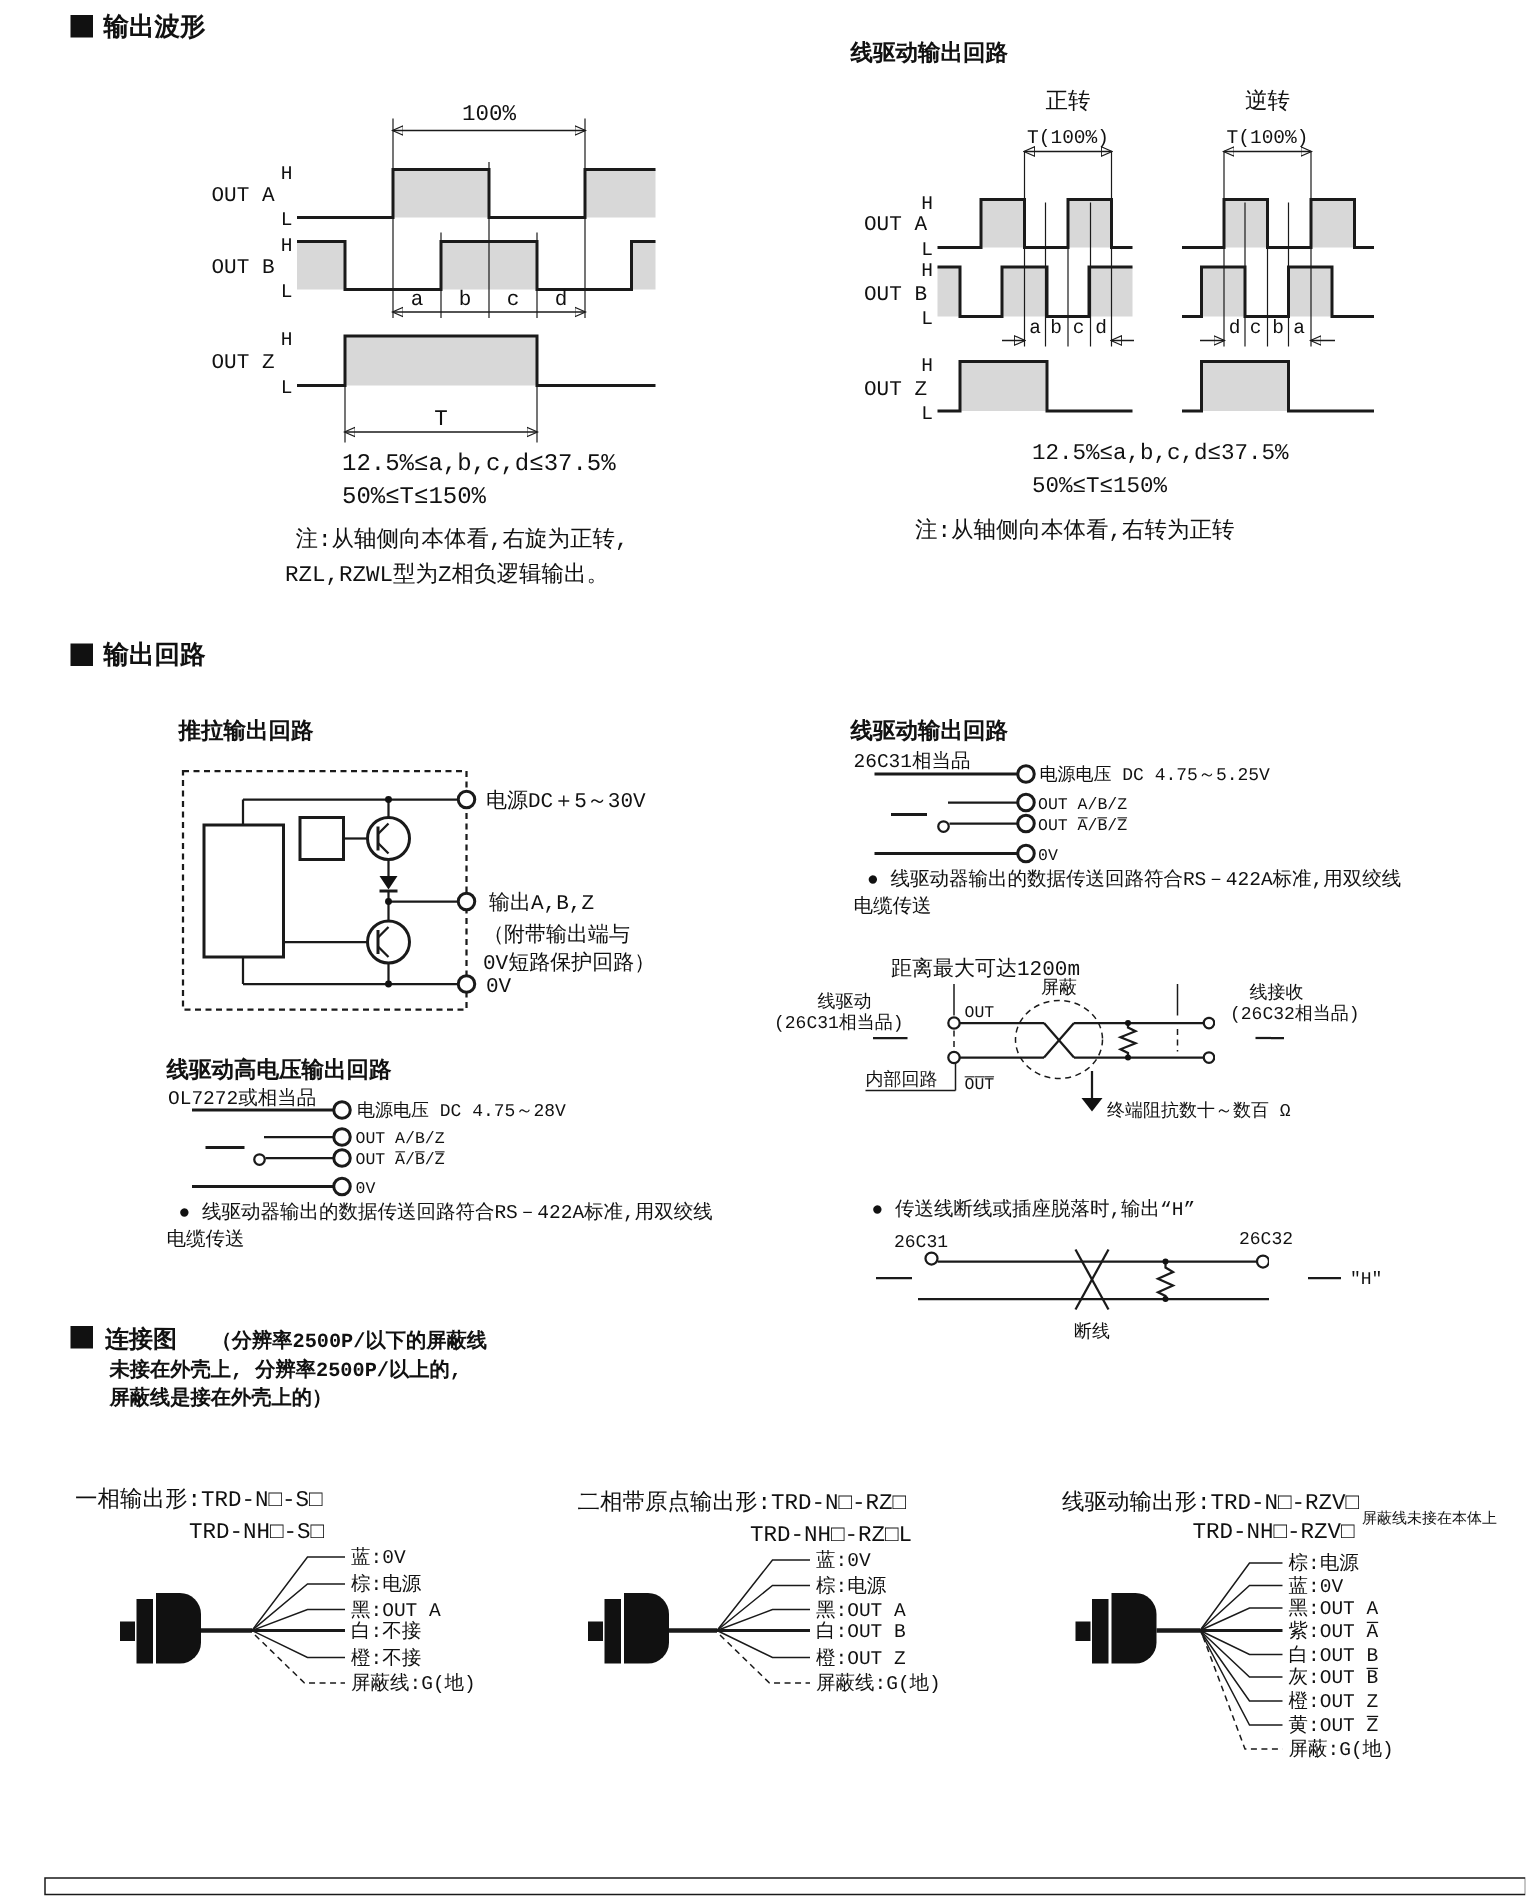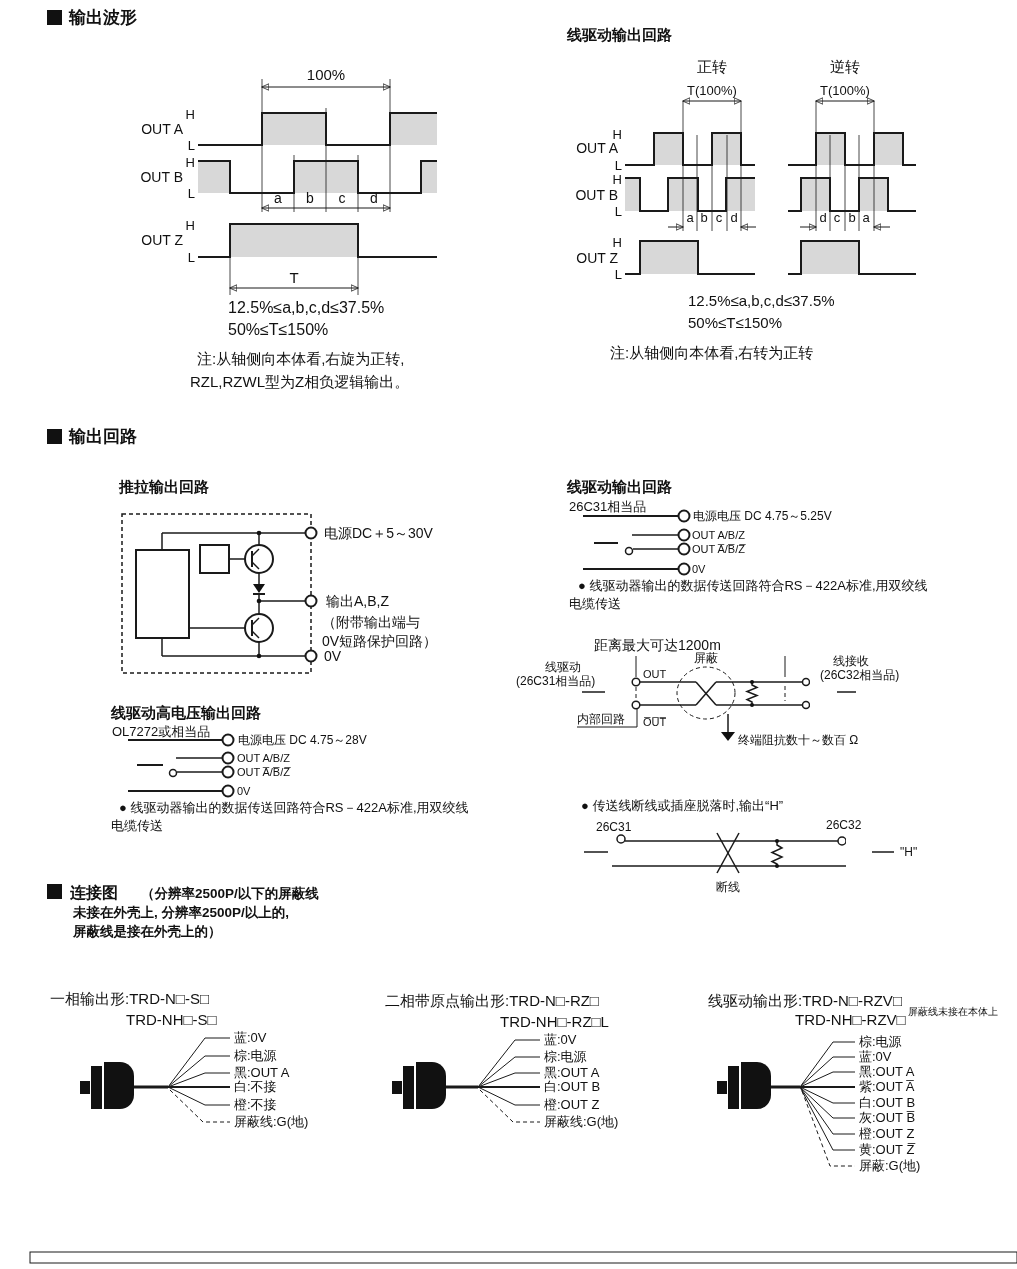--- a/index.html
+++ b/index.html
@@ -1,17 +1,17 @@
 <!DOCTYPE html>
 <html><head>
 <meta charset="utf-8">
 <style>
   html,body{margin:0;padding:0;background:#fff;}
   #page{position:relative;width:1017px;height:1269px;background:#ffffff;
-        font-family:Liberation Sans, sans-serif;}
+        font-family:Liberation Mono, monospace;}
   svg{position:absolute;left:0;top:0;}
   svg line,svg path,svg rect,svg circle,svg ellipse,svg polyline{stroke:#1a1a1a;fill:none;}
   .w2{stroke-width:2}.w15{stroke-width:1.5}.w1{stroke-width:1}.w18{stroke-width:1.8}
   .thin{stroke-width:0.8}
   .dash{stroke-dasharray:4,3}
   .grey{fill:#d8d8d8;stroke:none}
   .blk{fill:#111;stroke:none}
   .wfill{fill:#ffffff}
   text{fill:#111;stroke:none;}
   .b{font-weight:bold}

